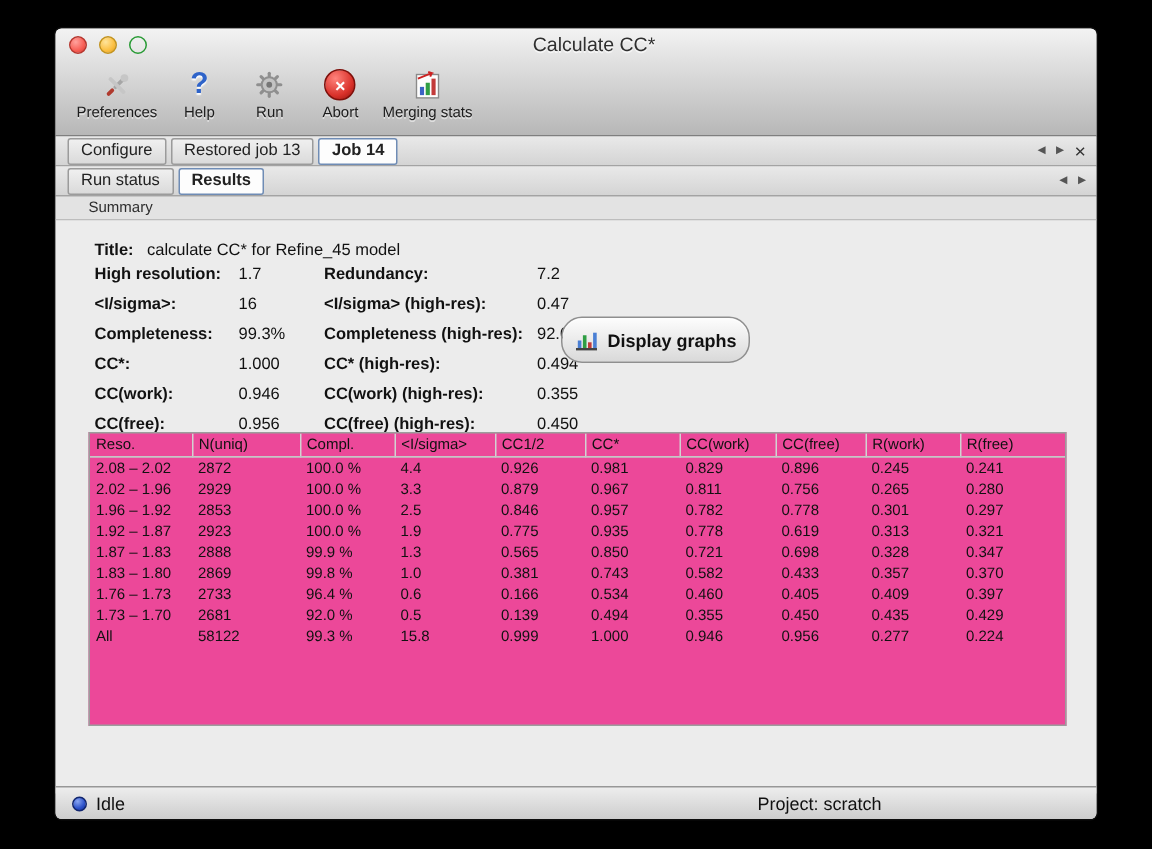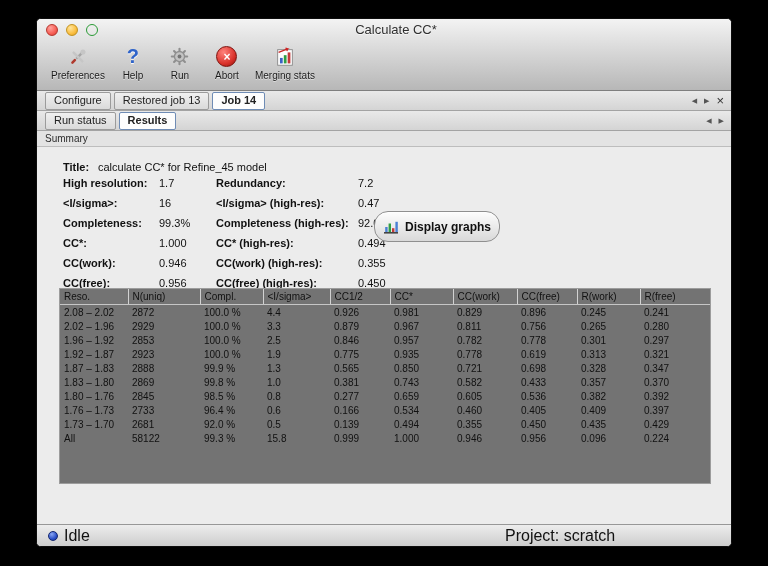--- a/index.html
+++ b/index.html
@@ -32,47 +32,47 @@
   .tabrow{height:19px;background:linear-gradient(#e9e9e9,#d4d4d4);border-bottom:1px solid #a3a3a3;
     display:flex;align-items:flex-end;padding:0 15px 0 8px;position:relative;}
   .tab{font-size:11px;color:#222;padding:1px 8px 2px;margin-right:3px;border:1px solid #9b9b9b;border-radius:2px;
     background:linear-gradient(#f0f0f0,#dadada);line-height:13px;white-space:nowrap;}
   .tab.active{background:#fdfdfd;border-color:#6f8cb5;font-weight:bold;}
   .tabnav{position:absolute;right:7px;top:0;height:100%;display:flex;align-items:center;gap:7px;color:#555;}
   .navarrow{font-size:7px;line-height:1;}
   .closex{font-size:13px;line-height:1;color:#333;}
 
   .sectionrow{height:15px;background:#e3e3e3;border-bottom:1px solid #bdbdbd;display:flex;align-items:center;
-    padding-left:8px;font-size:10px;color:#2d2d2d;}
+    padding-left:22px;font-size:10px;color:#2d2d2d;}
 
   
   .content{position:relative;height:382px;background:#ececec;box-sizing:border-box;padding:6px 22px 0 26px;font-size:11px;color:#111;}
   .titlerow{height:20px;display:flex;align-items:flex-end;}
   .titlerow .tl{font-weight:bold;width:35px;}
   .srow{height:20px;display:flex;align-items:center;}
   .slbl{font-weight:bold;}
   .sval{}
   .srow .c1{width:96px;}
   .srow .c2{width:57px;}
   .srow .c3{width:142px;}
 
   .graphbtn{position:absolute;left:337px;top:64px;width:126px;height:31px;display:flex;align-items:center;justify-content:center;
     gap:6px;font-family:"Liberation Sans",sans-serif;font-size:12px;font-weight:bold;color:#111;
     background:linear-gradient(#fdfdfd,#d9d9d9);border:1px solid #8f8f8f;border-radius:14px;box-shadow:0 1px 1px rgba(255,255,255,.7) inset;}
 
-  .tablewrap{position:absolute;left:22px;top:141px;width:652px;height:196px;background:#737373;border:1px solid #9c9c9c;
+  .tablewrap{position:absolute;left:22px;top:141px;width:652px;height:196px;background:#ec4899;border:1px solid #9c9c9c;
     box-sizing:border-box;overflow:hidden;}
   table{border-collapse:collapse;table-layout:fixed;width:650px;font-size:10px;color:#111;}
   th{font-weight:normal;text-align:left;padding:1px 4px;height:13px;border-right:1px solid #d2d2d2;border-bottom:1px solid #c6c6c6;
     overflow:hidden;white-space:nowrap;}
   th:last-child{border-right:none;}
   td{padding:1px 4px;height:12px;white-space:nowrap;overflow:hidden;}
 
   .statusbar{position:absolute;left:0;right:0;bottom:0;height:21px;background:linear-gradient(#ededed,#cdcdcd);
-    border-top:1px solid #979797;display:flex;align-items:center;font-size:16px;color:#111;}
+    border-top:1px solid #979797;display:flex;align-items:center;font-size:12px;color:#111;}
   .led{width:10px;height:10px;border-radius:50%;margin:0 6px 0 11px;
     background:radial-gradient(circle at 35% 28%,#8aa6f2,#2c51c9 60%,#142e96);border:1px solid #12266f;box-sizing:border-box;}
   .project{position:absolute;left:468px;}
 </style>
 </head>
 <body>
 
 <div class="screen">
   <div class="window">
 
@@ -318,32 +318,20 @@
                 <td>99.8 %</td>
                 <td>1.0</td>
                 <td>0.381</td>
                 <td>0.743</td>
                 <td>0.582</td>
                 <td>0.433</td>
                 <td>0.357</td>
                 <td>0.370</td>
               </tr>
               <tr>
-                <td>1.80 – 1.76</td>
-                <td>2845</td>
-                <td>98.5 %</td>
-                <td>0.8</td>
-                <td>0.277</td>
-                <td>0.659</td>
-                <td>0.605</td>
-                <td>0.536</td>
-                <td>0.382</td>
-                <td>0.392</td>
-              </tr>
-              <tr>
                 <td>1.76 – 1.73</td>
                 <td>2733</td>
                 <td>96.4 %</td>
                 <td>0.6</td>
                 <td>0.166</td>
                 <td>0.534</td>
                 <td>0.460</td>
                 <td>0.405</td>
                 <td>0.409</td>
                 <td>0.397</td>
@@ -362,21 +350,21 @@
               </tr>
               <tr>
                 <td>All</td>
                 <td>58122</td>
                 <td>99.3 %</td>
                 <td>15.8</td>
                 <td>0.999</td>
                 <td>1.000</td>
                 <td>0.946</td>
                 <td>0.956</td>
-                <td>0.096</td>
+                <td>0.277</td>
                 <td>0.224</td>
               </tr>
             </tbody>
         </table>
       </div>
     </div>
 
     <div class="statusbar">
       <span class="led"></span>
       <span>Idle</span>

